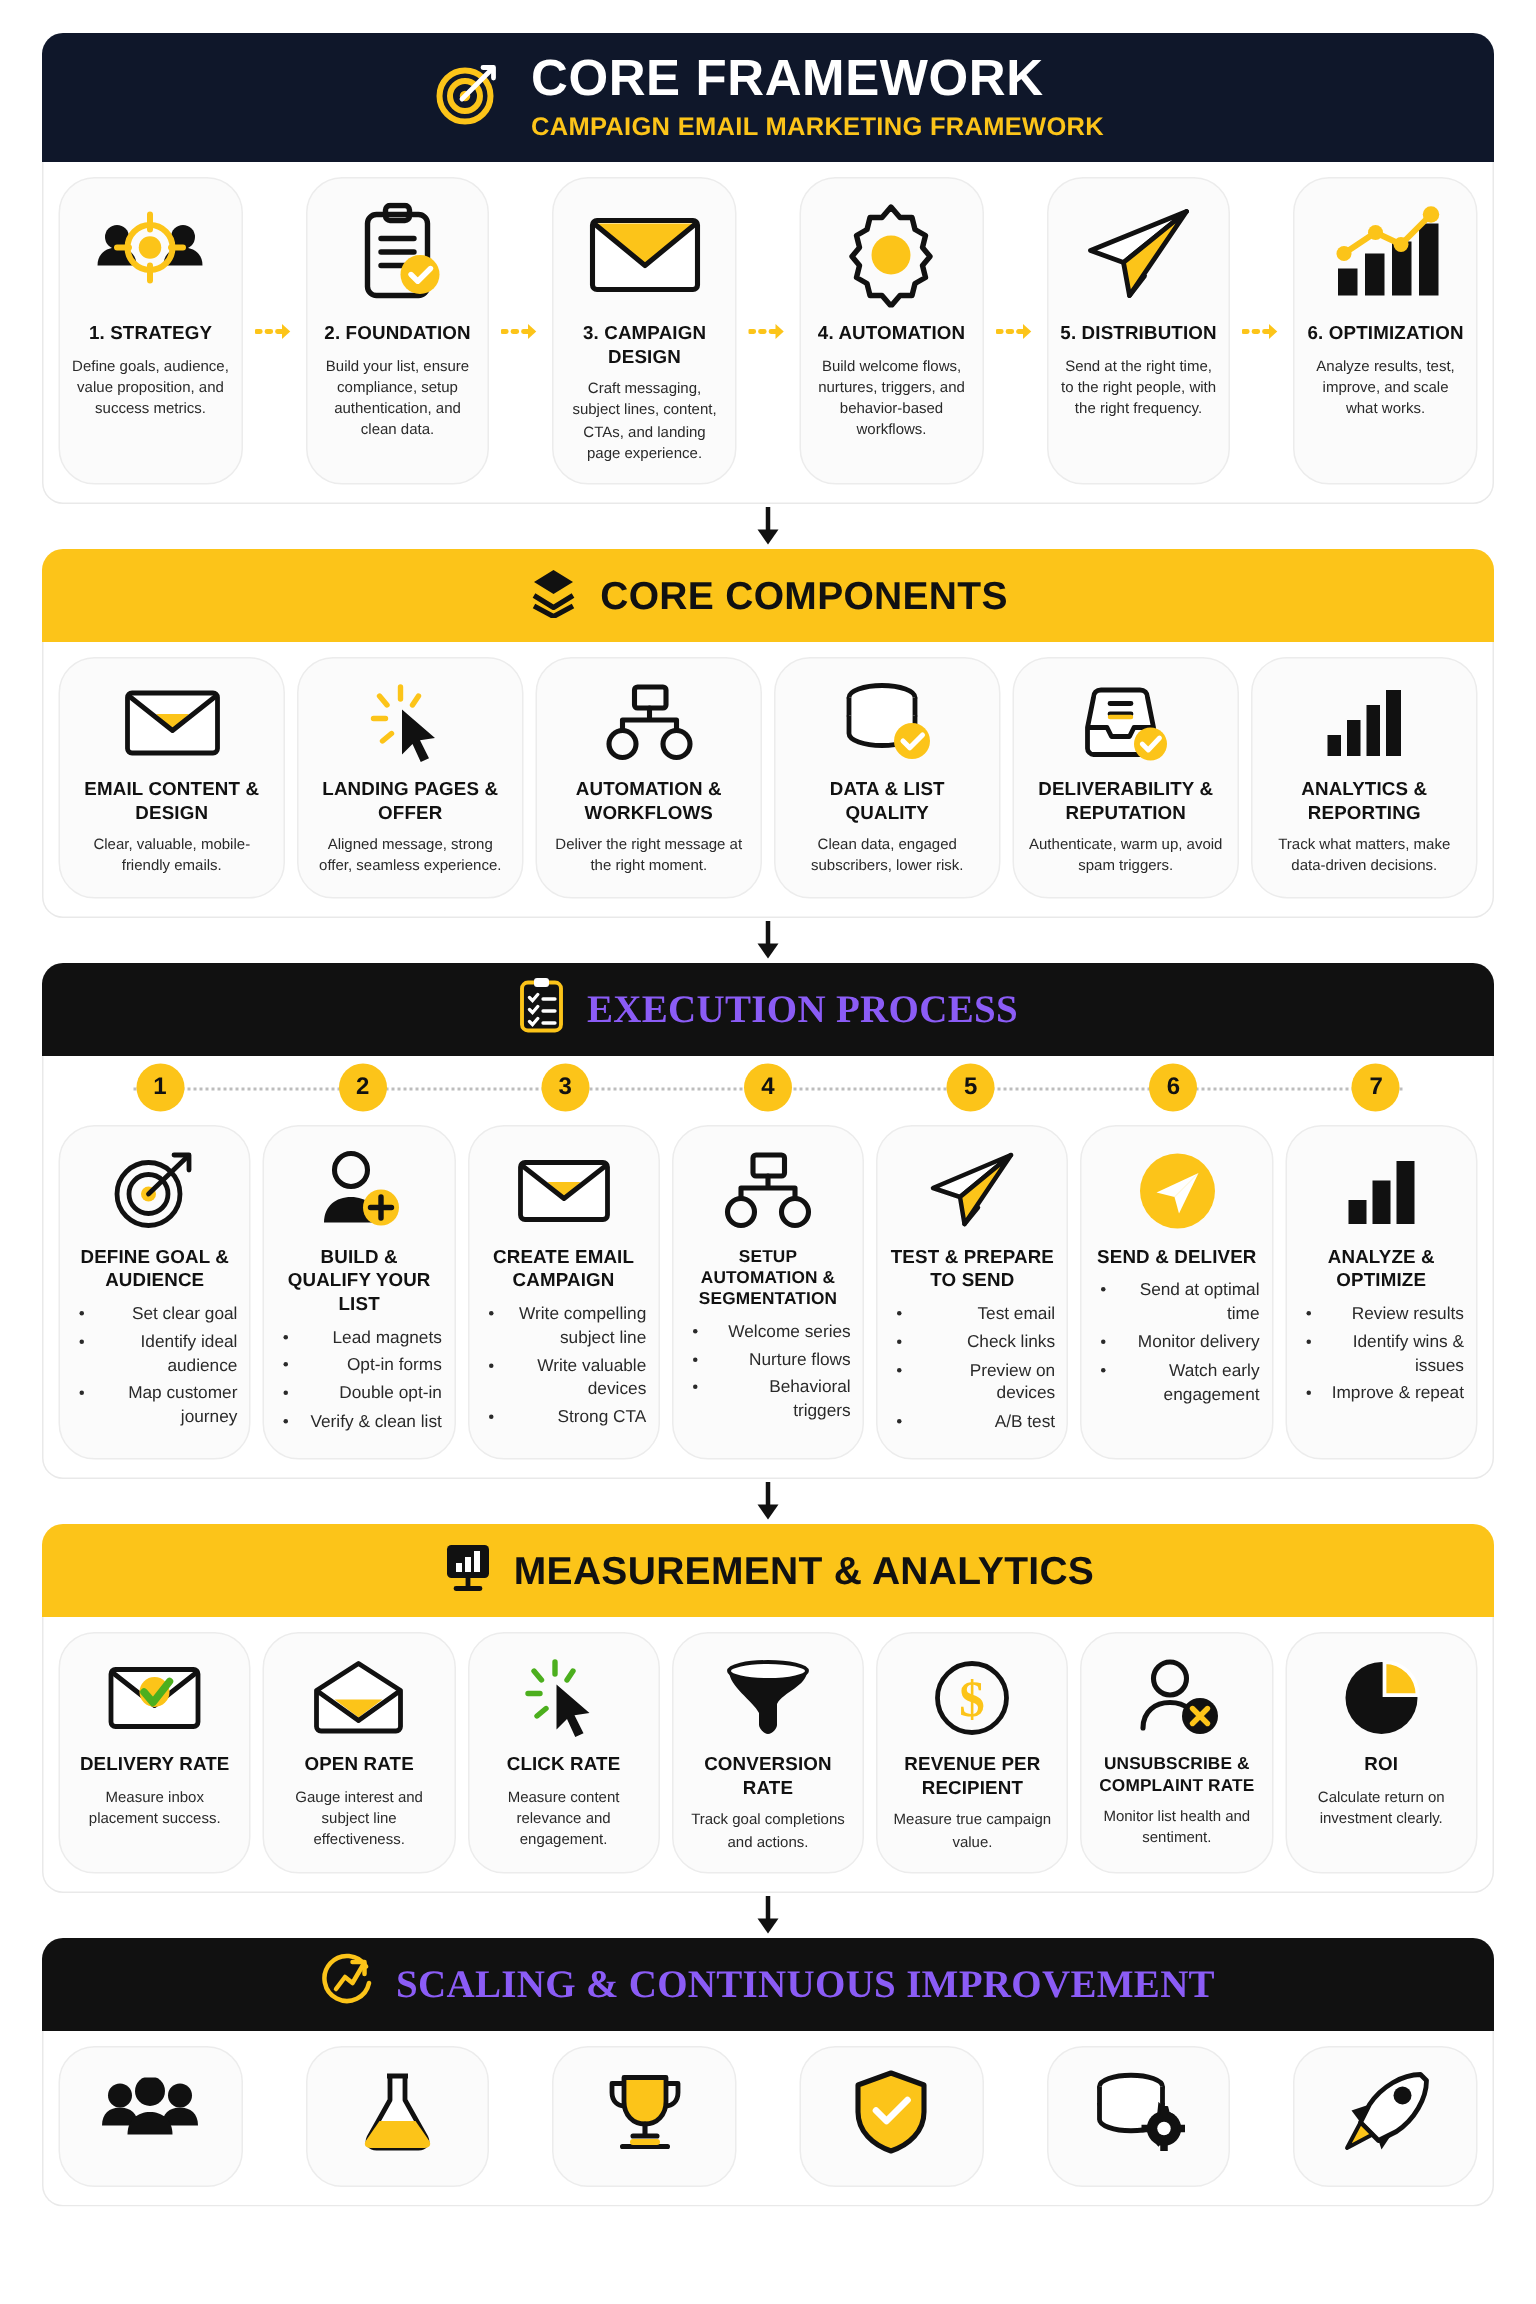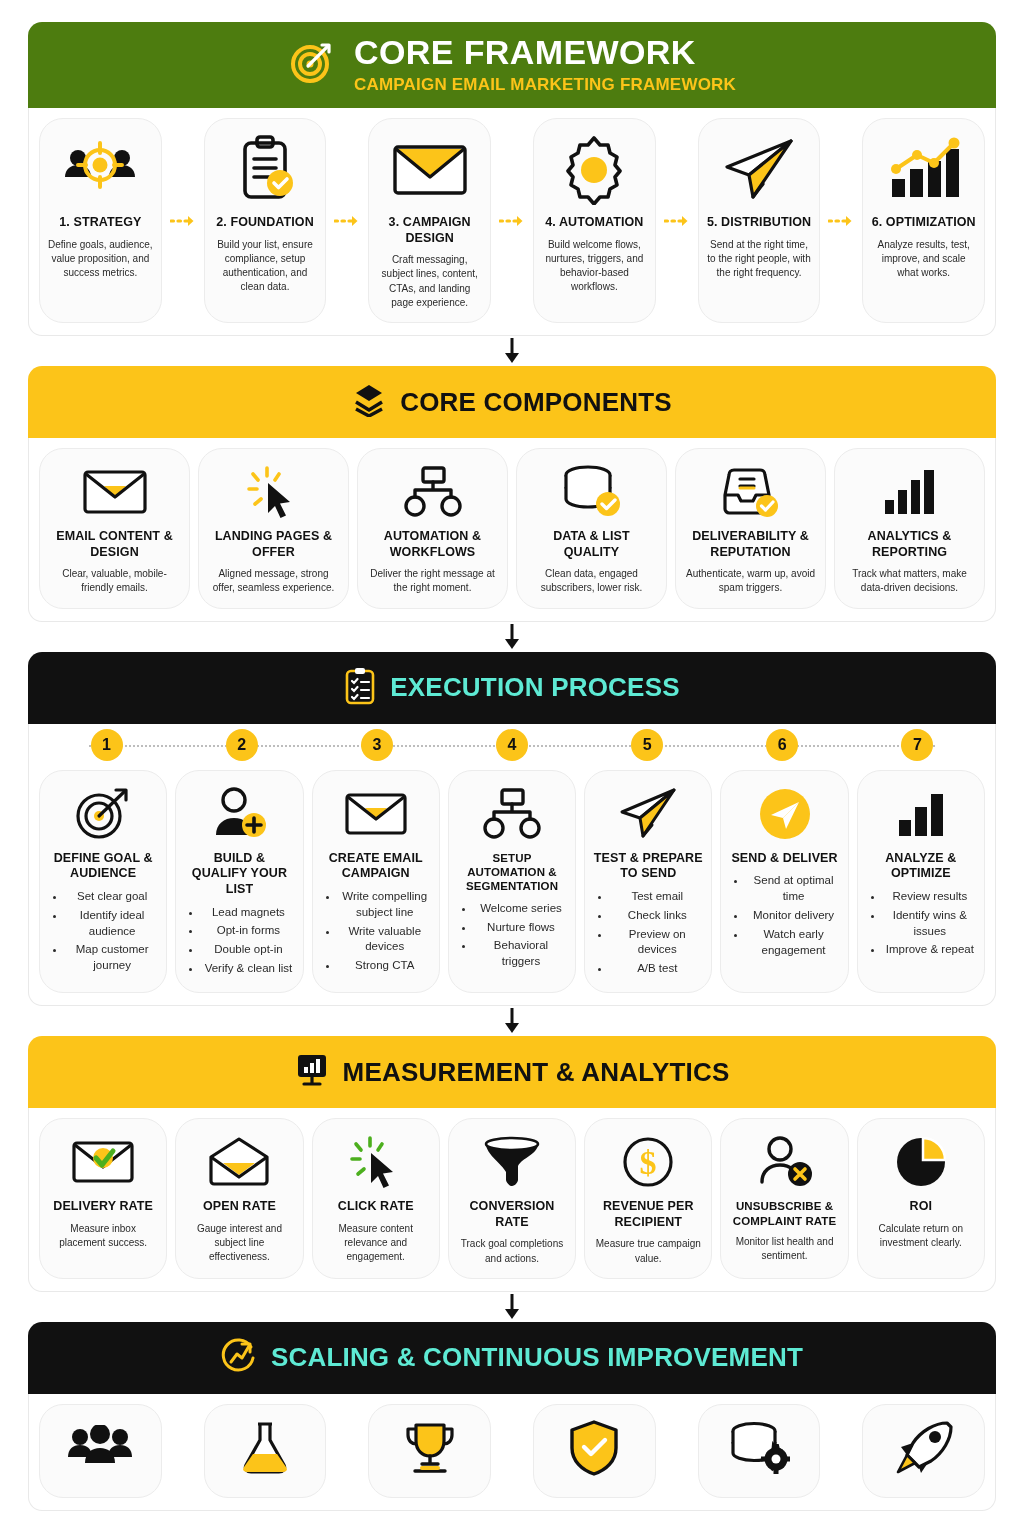--- a/index.html
+++ b/index.html
@@ -20,33 +20,33 @@
     border-top: none;
     display: flex;
     gap: 8px;
     padding: 10px 10px 12px 10px;
     align-items: stretch;
   }
   .sec-head {
     display: flex; align-items: center; justify-content: center;
     gap: 14px;
     border-radius: 14px 14px 0 0;
-    height: 72px;
+    height: 62px;
   }
   .sec-head.dark { background: #111111; }
   .sec-head.yellow { background: #FCC419; }
   .sec-head .htitle {
     font-size: 26px; font-weight: 700; letter-spacing: .2px;
     font-family: "Liberation Sans", sans-serif;
   }
-  .sec-head.dark .htitle { color: #5eead4; }
+  .sec-head.dark .htitle { color: #8b5cf6; font-family: Liberation Serif, serif; }
   .sec-head.yellow .htitle { color: #111111; }
 
   
-  .hero { background:#4d7c0f; border-radius: 14px 14px 0 0; height: 86px;
+  .hero { background:#0f172a; border-radius: 14px 14px 0 0; height: 86px;
           display:flex; align-items:center; justify-content:center; gap:18px; }
   .hero-texts { display:flex; flex-direction:column; align-items:flex-start; justify-content:center; }
   .hero-title { color:#fff; font-size: 34px; font-weight: 700; line-height: 1.05; letter-spacing:.4px;}
   .hero-sub { color:#FCC419; font-size: 17px; font-weight: 700; letter-spacing:.2px; margin-top:4px;}
 
   
   .card {
     flex: 1 1 0; min-width: 0;
     background: #fbfbfb;
     border: 1px solid #ececec;
@@ -59,21 +59,21 @@
   .card-icon { height: 78px; display:flex; align-items:center; justify-content:center; margin-bottom: 6px;}
   .card-icon.sm { height: 62px; }
   .card-title {
     font-size: 12.5px; font-weight: 700; color:#111; line-height: 1.25;
     letter-spacing: .1px; margin-bottom: 7px; text-transform: none;
   }
   .card-title.xs { font-size: 11.5px; }
   .card-desc {
     font-size: 10px; color: #2a2a2a; line-height: 1.42;
   }
-  .card-list { text-align: center; align-self: stretch; padding-left: 12px; }
+  .card-list { text-align: right; align-self: stretch; padding-left: 12px; }
   .card-list li { font-size: 11.5px; color:#2a2a2a; line-height:1.38; margin-bottom: 3px; list-style: disc; margin-left: 6px;}
 
   
   .harrow { width: 26px; flex: 0 0 26px; display:flex; align-items:center; justify-content:center; }
   .harrow svg { display:block; }
 
   
   .vconn { height: 30px; display:flex; align-items:center; justify-content:center; }
 
   

